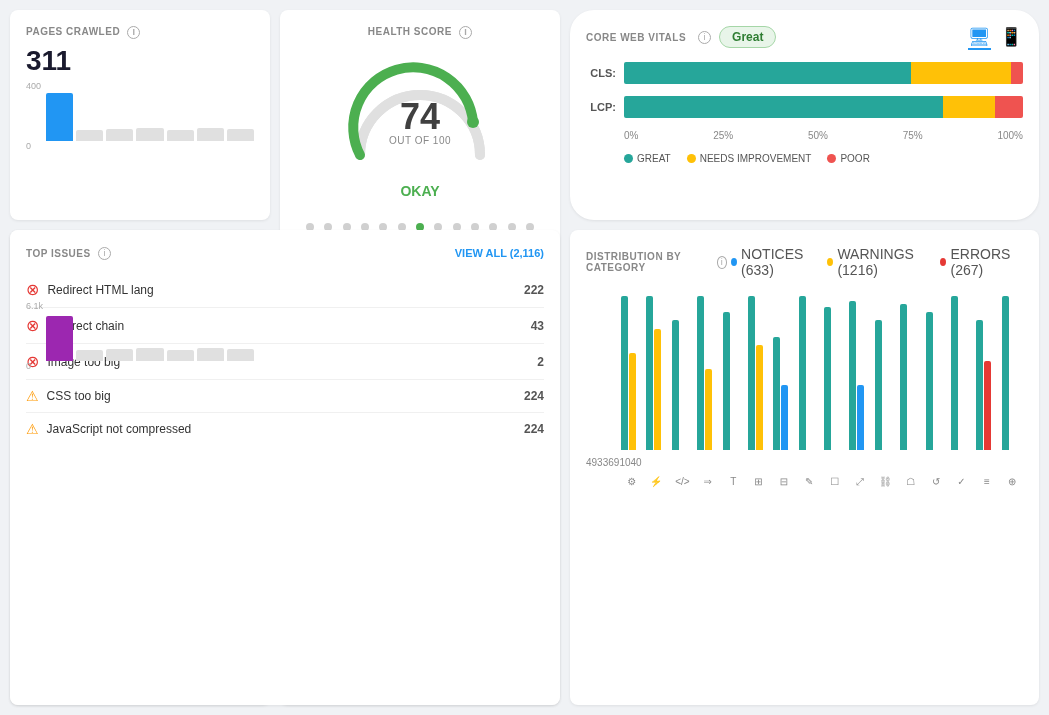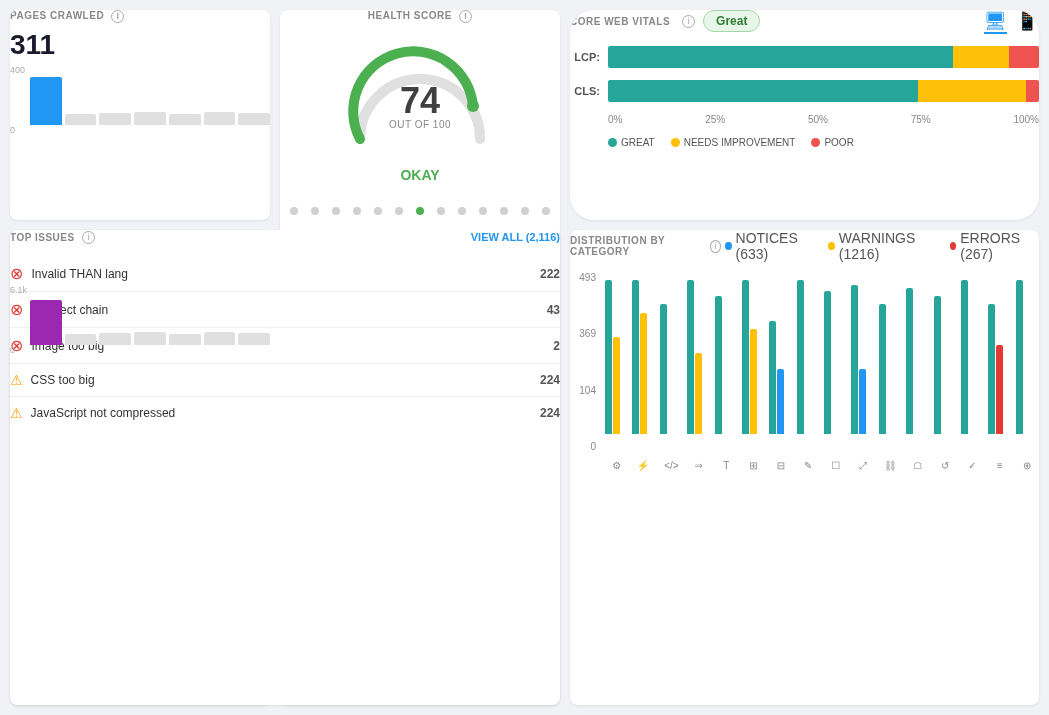--- a/index.html
+++ b/index.html
@@ -16,21 +16,21 @@
       display: grid;
       grid-template-columns: 260px 280px 1fr;
       grid-template-rows: 210px 1fr;
       gap: 10px;
       padding: 10px;
       height: 100%;
     }
     .card {
       background: #fff;
       border-radius: 8px;
-      padding: 0;
+      padding: 16px;
       box-shadow: 0 1px 3px rgba(0,0,0,0.08);
       overflow: hidden;
     }
     .card-label {
       font-size: 10px;
       font-weight: 700;
       letter-spacing: 0.5px;
       color: #888;
       text-transform: uppercase;
       margin-bottom: 6px;
@@ -340,21 +340,20 @@
       position: relative;
       height: 200px;
     }
     .dist-y-axis {
       position: absolute;
       left: 0;
       top: 0;
       bottom: 20px;
       width: 30px;
       display: flex;
-      flex-direction: column;
       justify-content: space-between;
       align-items: flex-end;
       padding-right: 4px;
       font-size: 10px;
       color: #888;
     }
     .dist-bars {
       position: absolute;
       left: 35px;
       right: 0;
@@ -485,34 +484,34 @@
         <span class="info-icon">i</span>
         <span class="great-badge">Great</span>
       </div>
       <div class="device-icons">
         <span class="device-icon active">🖥</span>
         <span class="device-icon">📱</span>
       </div>
     </div>
 
     <div class="cwv-bar-row">
+      <span class="cwv-bar-label">CLS:</span>
+      <div class="cwv-bar-track">
+        <div class="cwv-bar-segment" style="width:72%;background:#26A69A;"></div>
+        <div class="cwv-bar-segment" style="width:25%;background:#FFC107;"></div>
+        <div class="cwv-bar-segment" style="width:3%;background:#EF5350;"></div>
+      </div>
+    </div>
+
+    <div class="cwv-bar-row">
       <span class="cwv-bar-label">LCP:</span>
       <div class="cwv-bar-track">
         <div class="cwv-bar-segment" style="width:80%;background:#26A69A;"></div>
         <div class="cwv-bar-segment" style="width:13%;background:#FFC107;"></div>
         <div class="cwv-bar-segment" style="width:7%;background:#EF5350;"></div>
-      </div>
-    </div>
-
-    <div class="cwv-bar-row">
-      <span class="cwv-bar-label">CLS:</span>
-      <div class="cwv-bar-track">
-        <div class="cwv-bar-segment" style="width:72%;background:#26A69A;"></div>
-        <div class="cwv-bar-segment" style="width:25%;background:#FFC107;"></div>
-        <div class="cwv-bar-segment" style="width:3%;background:#EF5350;"></div>
       </div>
     </div>
 
     <div class="cwv-axis">
       <span>0%</span>
       <span>25%</span>
       <span>50%</span>
       <span>75%</span>
       <span>100%</span>
     </div>
@@ -538,21 +537,21 @@
       <div>
         <span class="card-label" style="display:inline">TOP ISSUES</span>
         <span class="info-icon">i</span>
       </div>
       <span class="view-all-link">VIEW ALL (2,116)</span>
     </div>
 
     <div class="issue-row">
       <div class="issue-left">
         <span class="issue-icon-error">⊗</span>
-        <span class="issue-name">Invalid THAN lang</span>
+        <span class="issue-name">Redirect HTML lang</span>
       </div>
       <span class="issue-count">222</span>
     </div>
 
     <div class="issue-row">
       <div class="issue-left">
         <span class="issue-icon-error">⊗</span>
         <span class="issue-name">Redirect chain</span>
       </div>
       <span class="issue-count">43</span>

